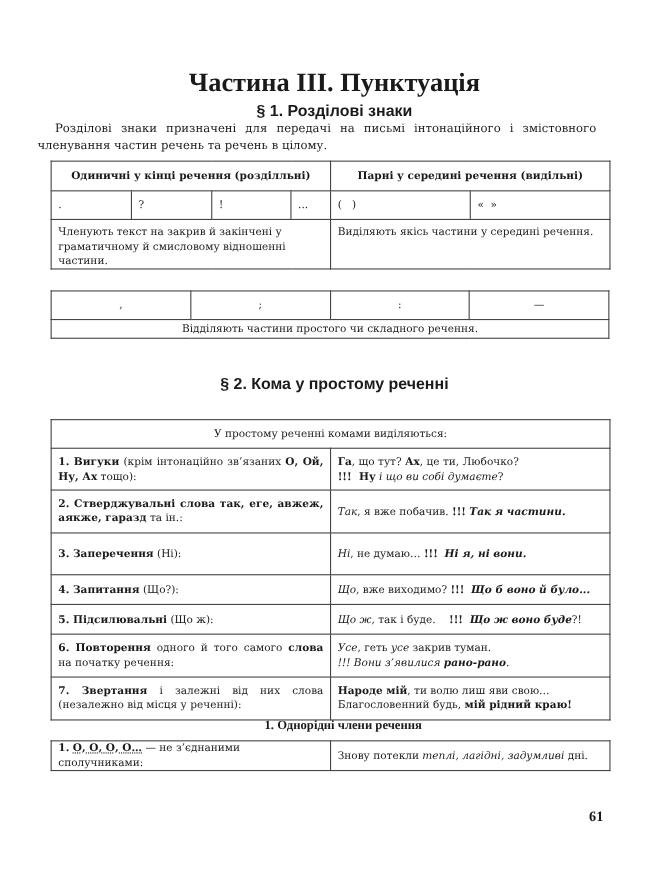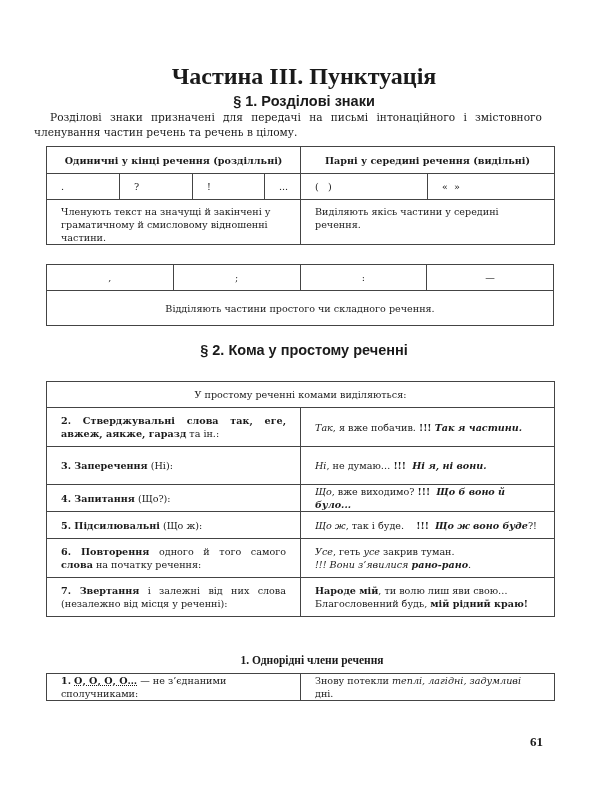--- a/index.html
+++ b/index.html
@@ -6,29 +6,29 @@
   body { width:608px; height:800px; position:relative; overflow:hidden;
          font-family:"DejaVu Serif", serif; color:#1a1a1a; }
   .abs { position:absolute; }
   .h-part { left:0; width:608px; top:63px; text-align:center; font-family:"Liberation Serif", serif;
             font-weight:bold; font-size:24px; }
   .h-sec { left:0; width:608px; text-align:center; font-family:"Liberation Sans", sans-serif;
            font-weight:bold; font-size:14.5px; }
   .intro { left:34px; width:508px; top:110px; font-size:10.6px; line-height:15px; text-align:justify; }
   .intro .ind { display:inline-block; width:16px; }
   table { border-collapse:collapse; position:absolute; left:46px; width:508px; table-layout:fixed; }
-  td { border:1.3px solid #444; font-size:9.6px; padding:0 14px; vertical-align:middle; line-height:13px; }
+  td { border:1.3px solid #444; font-size:9.6px; padding:0 6px; vertical-align:middle; line-height:13px; }
   td.c { text-align:center; }
   td.hb { font-weight:bold; text-align:center; }
   b { font-weight:bold; }
   i { font-style:italic; }
   u { text-decoration:underline; text-decoration-style:dotted; }
   .sub-h { left:0; width:608px; top:654px; text-align:center; font-family:"Liberation Serif", serif;
            font-weight:bold; font-size:11.5px;margin-left:8px; }
-  .pgnum { left:530px; top:734px; width:24px; text-align:left; font-family:"Liberation Serif", serif;
+  .pgnum { left:530px; top:734px; width:24px; text-align:center; font-family:"Liberation Serif", serif;
            font-weight:bold; font-size:13px; }
 </style>
 </head>
 <body>
 
 <div class="abs h-part">Частина ІІІ. Пунктуація</div>
 <div class="abs h-sec" style="top:93px;">§ 1. Розділові знаки</div>
 <div class="abs intro"><span class="ind"></span><span>Розділові знаки призначені для передачі на письмі інтонаційного і змістовного членування частин речень та речень в цілому.</span></div>
 
 <table style="top:146px;">
@@ -47,50 +47,54 @@
   </tr>
   <tr style="height:26px">
     <td>.</td>
     <td>?</td>
     <td>!</td>
     <td>...</td>
     <td style="white-space:pre">(   )</td>
     <td style="white-space:pre">«  »</td>
   </tr>
   <tr style="height:39px">
-    <td colspan="4" style="vertical-align:top;padding-top:5px;">Членують текст на значущі й закінчені у граматичному й смисловому відношенні частини.</td>
+    <td colspan="4" style="vertical-align:top;padding-top:5px;">Членують текст на закрив й закінчені у граматичному й смисловому відношенні частини.</td>
     <td colspan="2" style="vertical-align:top;padding-top:5px;">Виділяють якісь частини у середині речення.</td>
   </tr>
 </tbody>
   </table>
 
 <table style="top:264px;">
   <tbody>
   <tr style="height:26px">
     <td class="c">,</td>
     <td class="c">;</td>
     <td class="c">:</td>
     <td class="c">—</td>
   </tr>
-  <tr style="height:35px">
+  <tr style="height:17px">
     <td colspan="4" class="c">Відділяють частини простого чи складного речення.</td>
   </tr>
 </tbody>
   </table>
 
 <div class="abs h-sec" style="top:342px;">§ 2. Кома у простому реченні</div>
 
 <table style="top:381px;">
   <colgroup>
       <col style="width:254px">
       <col style="width:254px">
     </colgroup>
   <tbody>
       <tr style="height:26px">
     <td colspan="2" class="c">У простому реченні комами виділяються:</td>
+  </tr>
+  <tr style="height:38px">
+    <td style="text-align:justify"><b>1. Вигуки</b><span> (крім інтонаційно зв’язаних </span><b>О, Ой, Ну, Ах</b><span> тощо):</span></td>
+    <td><b>Га</b>, що тут? <b>Ах</b>, це ти, Любочко?<br><b>!!!&nbsp; Ну</b> <i>і що ви собі думаєте</i>?</td>
   </tr>
   <tr style="height:39px">
     <td style="text-align:justify"><b>2. Стверджувальні слова так, еге, авжеж, аякже, гаразд</b><span> та ін.:</span></td>
     <td><i>Так</i>, я вже побачив. <b>!!!</b> <b><i>Так я частини.</i></b></td>
   </tr>
   <tr style="height:38px">
     <td><b>3. Заперечення</b><span> (Ні):</span></td>
     <td><i>Ні</i>, не думаю… <b>!!!</b>&nbsp; <b><i>Ні я, ні вони.</i></b></td>
   </tr>
   <tr style="height:27px">

